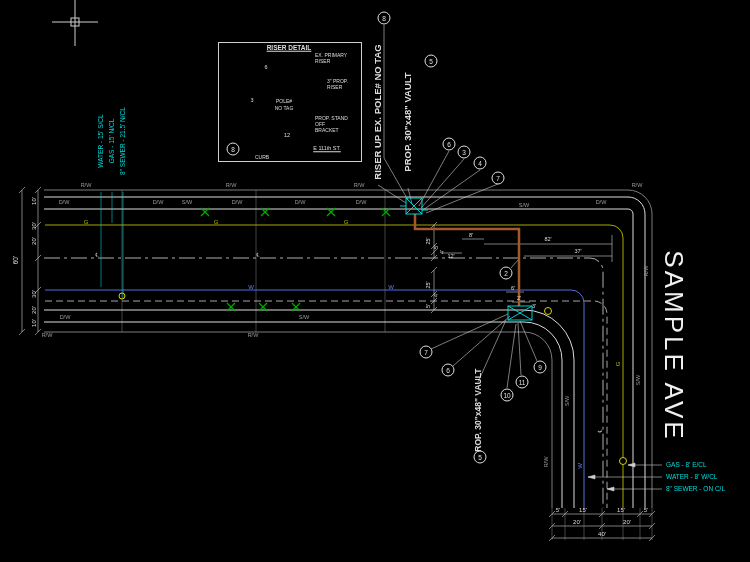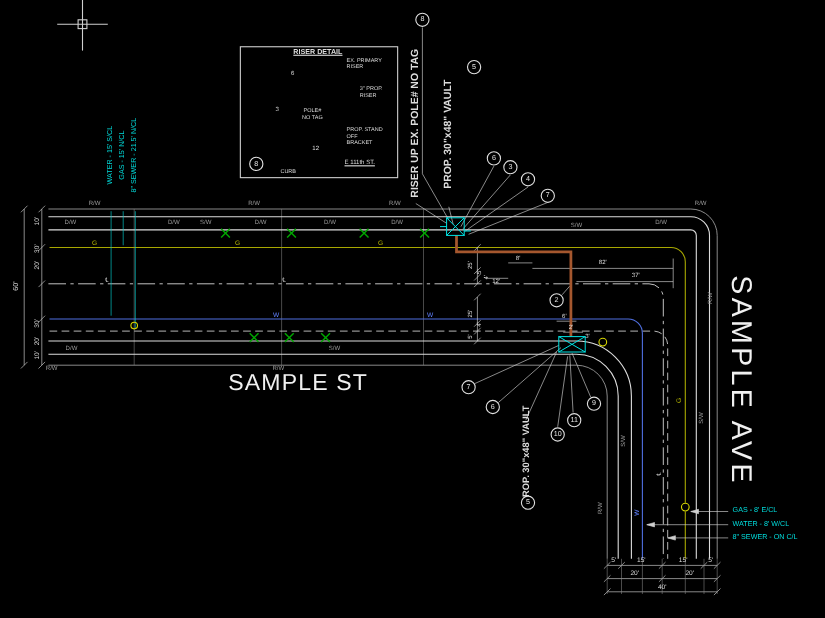--- a/index.html
+++ b/index.html
@@ -223,21 +223,20 @@
   <div class="t rot b" style="left:478px;top:413px;font-size:8.5px;">PROP. 30"x48" VAULT</div>
 
   <div class="t rot cyan s65" style="left:101px;top:141px;">WATER - 15' S/CL</div>
   <div class="t rot cyan s65" style="left:112px;top:141px;">GAS - 15' N/CL</div>
   <div class="t rot cyan s65" style="left:123px;top:141px;">8" SEWER - 21.5' N/CL</div>
 
   <div class="t lt cyan s65" style="left:666px;top:465px;">GAS - 8' E/CL</div>
   <div class="t lt cyan s65" style="left:666px;top:477px;">WATER - 8' W/CL</div>
   <div class="t lt cyan s65" style="left:666px;top:489px;">8" SEWER - ON C/L</div>
 
-  <div class="t big-st" style="left:271px;top:348px;">SAMPLE ST</div>
   <div class="t rot90 big-ave" style="left:674px;top:346px;">SAMPLE AVE</div>
 
   <div class="t rot" style="left:34px;top:201px;">10'</div>
   <div class="t rot" style="left:34px;top:226px;">30'</div>
   <div class="t rot" style="left:34px;top:241px;">20'</div>
   <div class="t rot s65" style="left:16px;top:260px;">60'</div>
   <div class="t rot" style="left:34px;top:294px;">30'</div>
   <div class="t rot" style="left:34px;top:310px;">20'</div>
   <div class="t rot" style="left:34px;top:323px;">10'</div>
 

